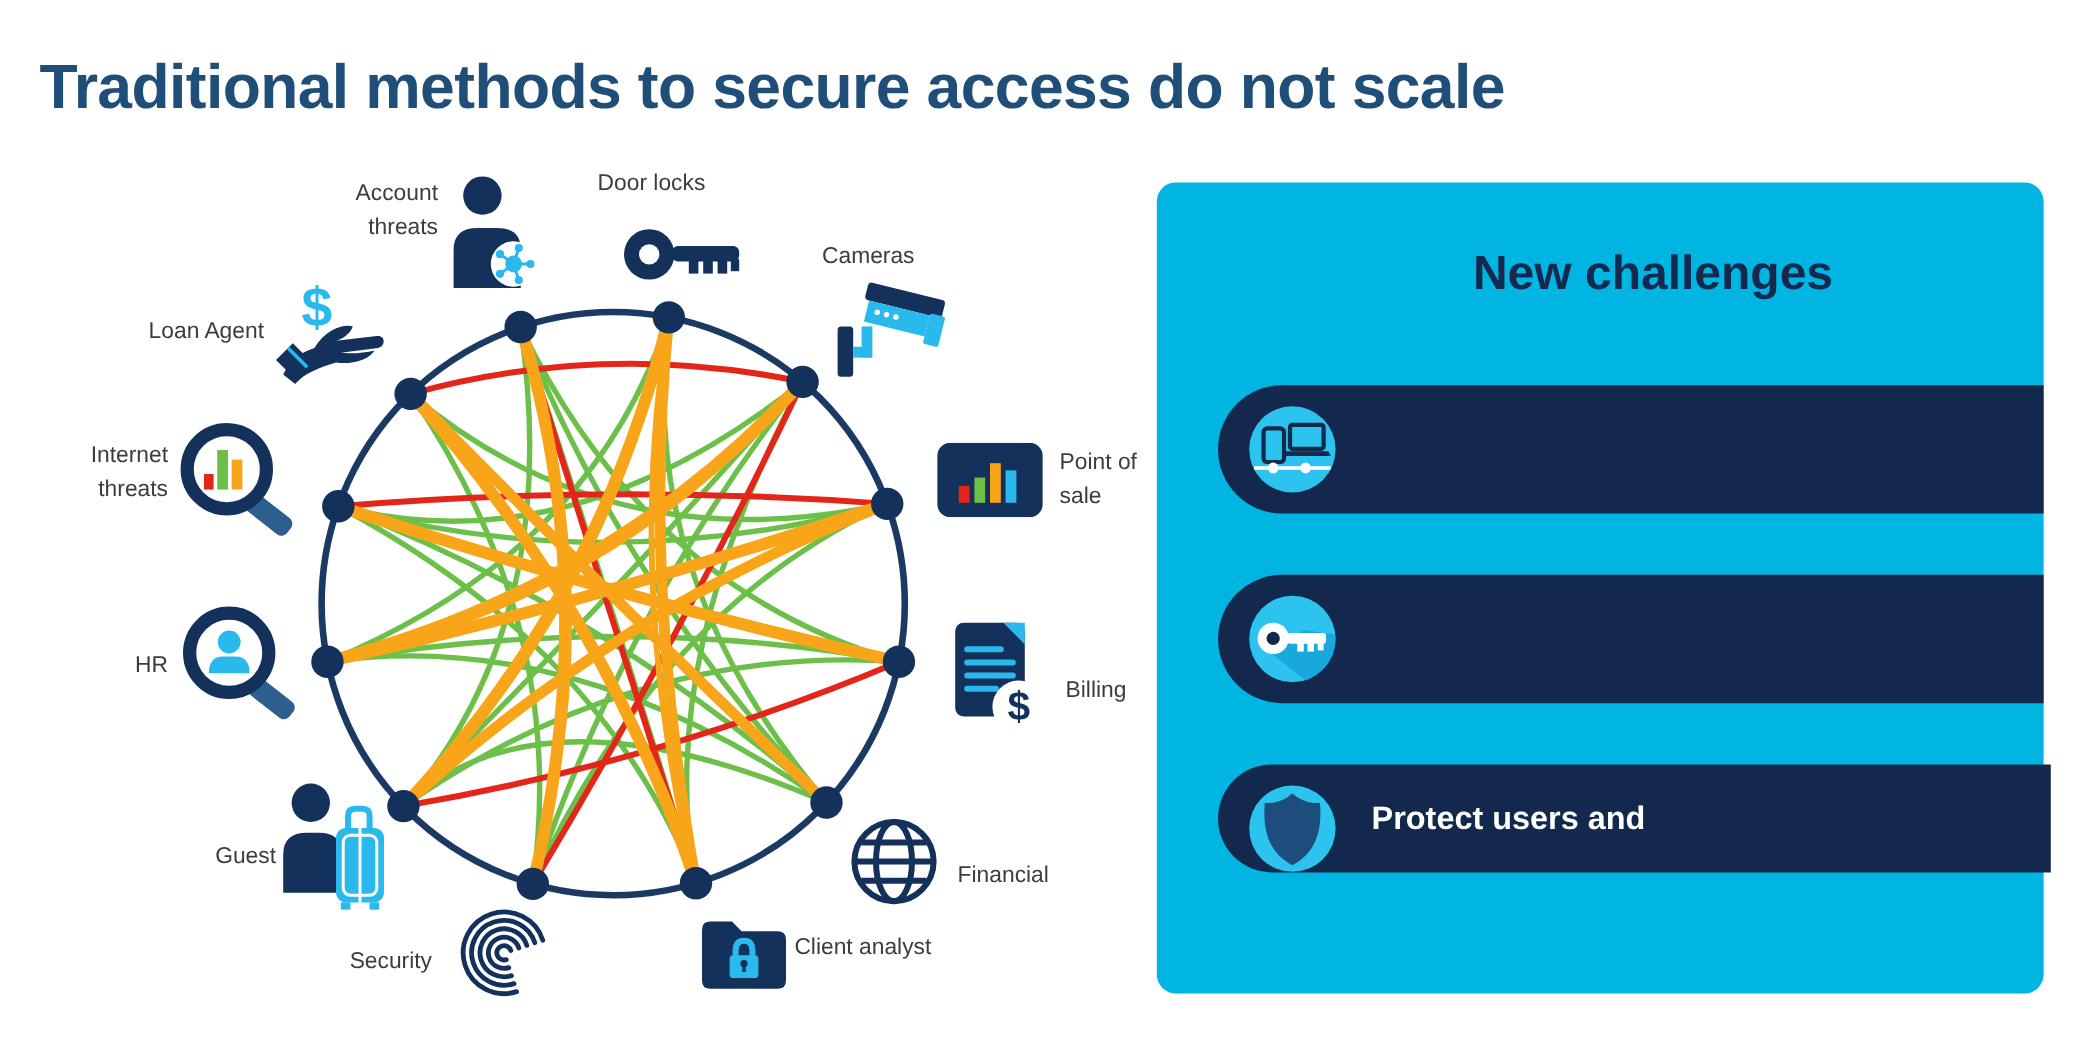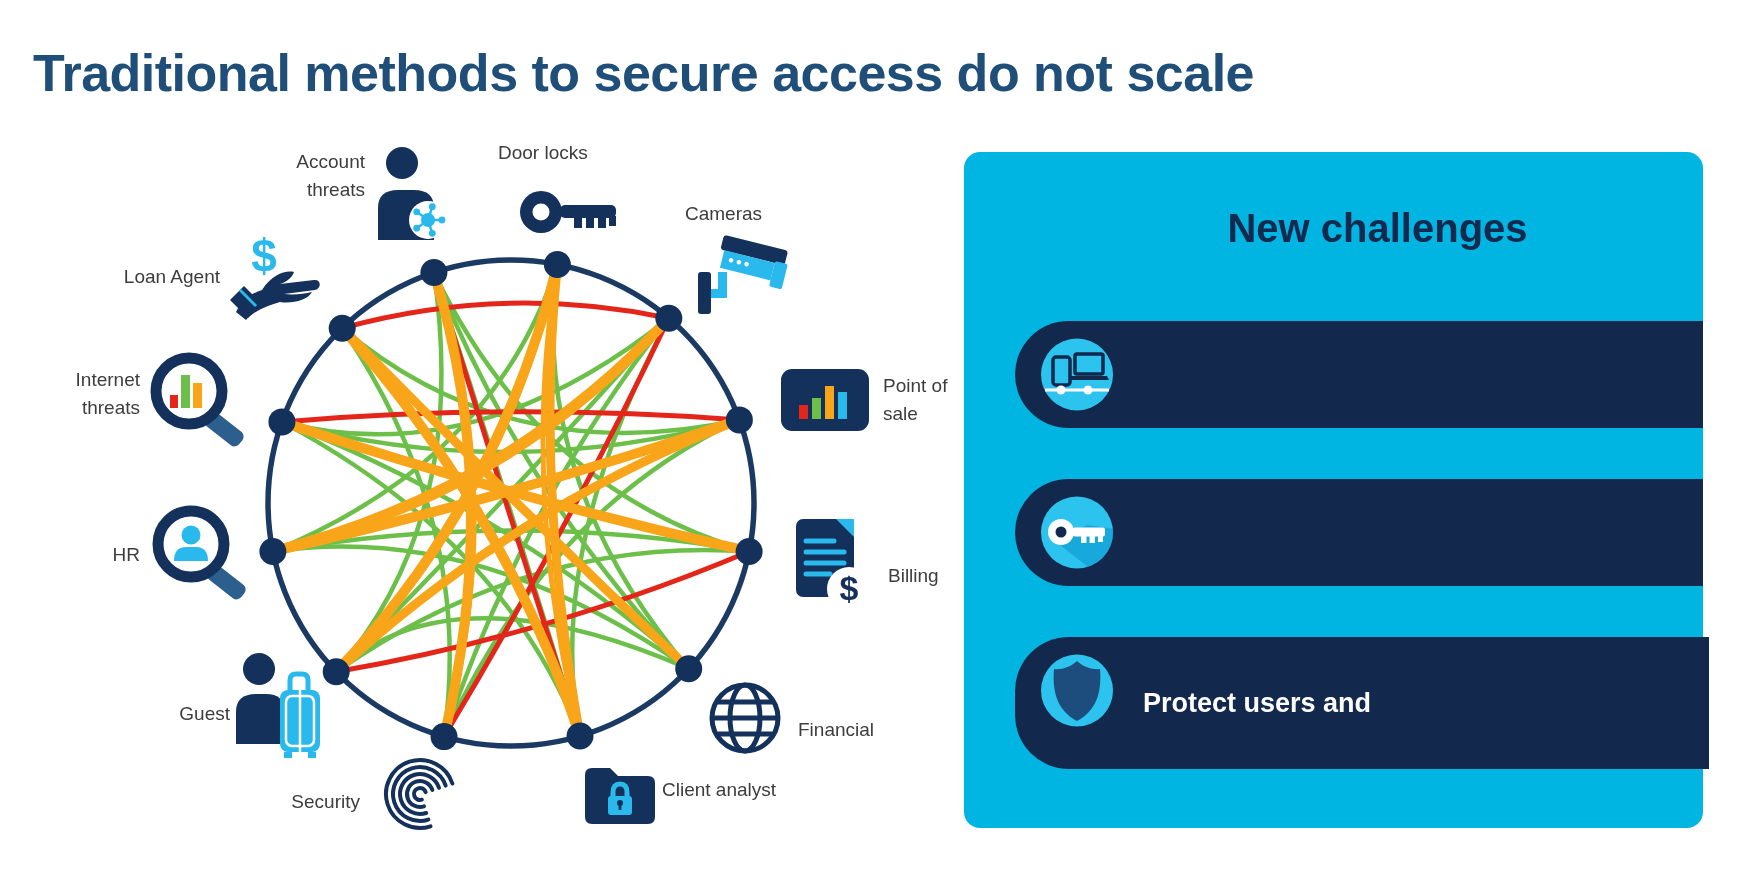--- a/index.html
+++ b/index.html
@@ -13,21 +13,21 @@
   .title{position:absolute;left:33px;top:8px;font-size:52px;font-weight:600;color:var(--title);letter-spacing:-0.5px;white-space:nowrap;}
   .lbl{position:absolute;font-size:19px;color:var(--label);line-height:28px;}
   .r{text-align:right}.c{}
   .icon{position:absolute;}
   .fn{fill:var(--navy)} .fa{fill:var(--accent)} .fw{fill:#fff}
   .sn{stroke:var(--navy)} .sa{stroke:var(--accent)} .sw{stroke:#fff}
   #net{position:absolute;left:0;top:0;}
   .panel{position:absolute;left:964px;top:152px;width:739px;height:676px;background:var(--panel);border-radius:16px;}
   .panel-title{position:absolute;top:54px;left:44px;right:-44px;text-align:center;font-size:40px;font-weight:700;color:#13294e;}
   .challenge{position:absolute;left:51px;height:107px;background:var(--bar);border-radius:54px 0 0 54px;}
-  #ch1{top:169px;width:688px;} #ch2{top:327px;width:688px;} #ch3{top:485px;width:694px;height:132px;}
+  #ch1{top:169px;width:688px;} #ch2{top:327px;width:688px;} #ch3{top:485px;width:694px;height:90px;}
   .badge{position:absolute;left:0;top:0;}
   .ch-text{position:absolute;left:128px;top:50%;transform:translateY(-50%);color:#fff;font-size:27px;font-weight:600;line-height:34px;white-space:nowrap;}
 </style>
 </head>
 <body style="--title: #1f4e79; --label: #3d3d3d; --navy: #14315c; --bar: #12294d; --panel: #00b5e2; --badge: #2cc3ee; --accent: #29b9ec; --steel: #2d5f8e; --shield: #1d4d7c; --green: #6cc04a; --orange: #f9a51a; --red: #e32619; --ring: #1b3a63;">
 
 <h1 class="title">Traditional methods to secure access do not scale</h1>
 
 <svg id="net" width="960" height="880" viewBox="0 0 960 880">
     <circle cx="511" cy="503" r="243" fill="none" stroke="#1b3a63" stroke-width="5.5"></circle>

